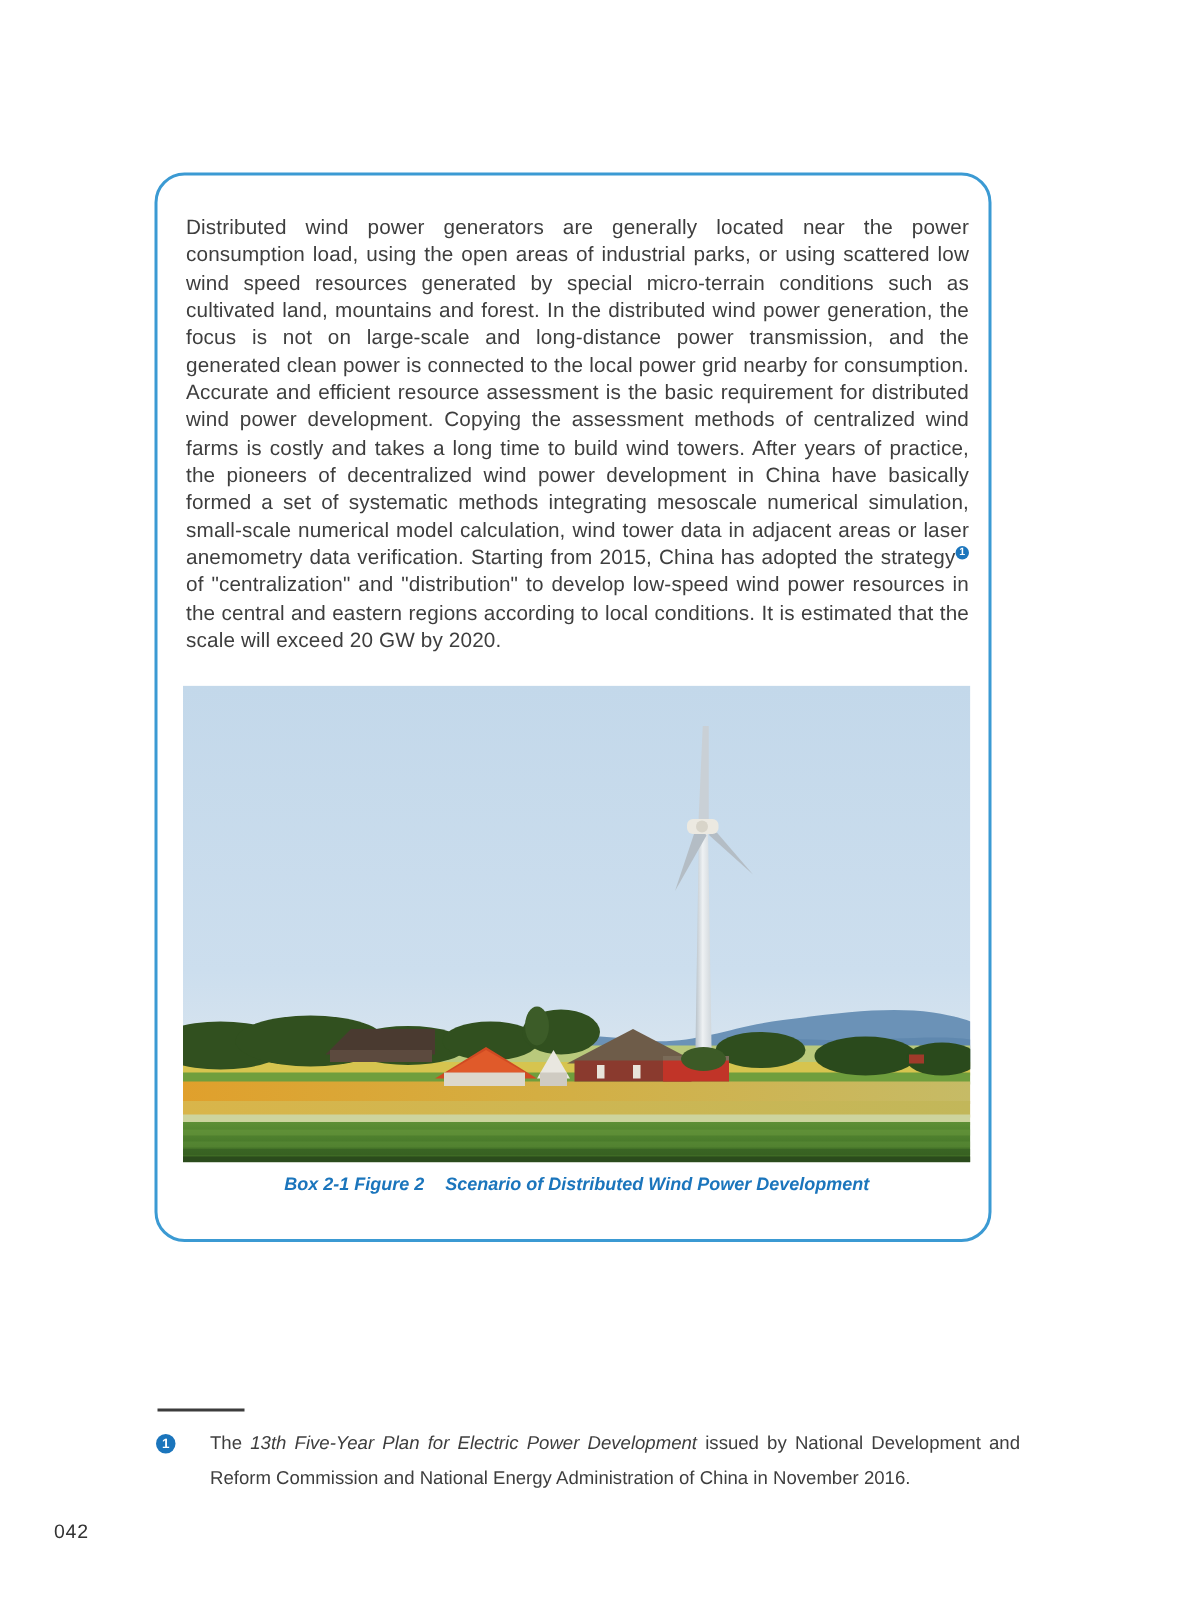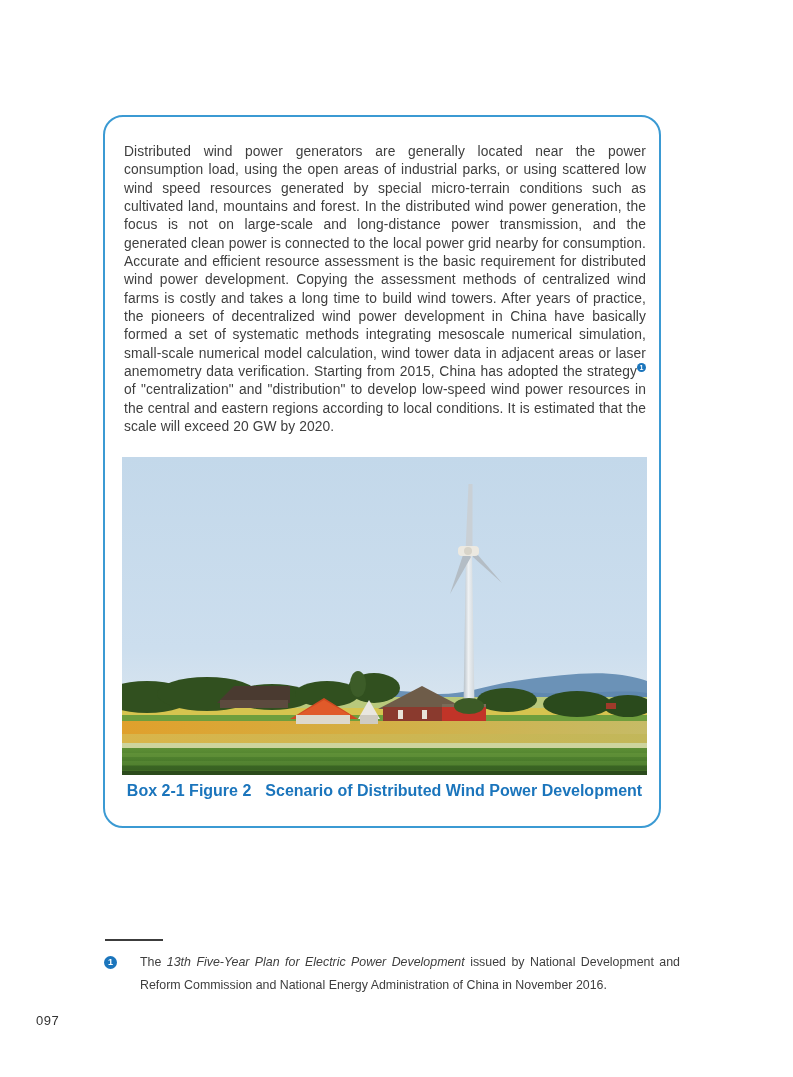--- a/index.html
+++ b/index.html
@@ -48,24 +48,25 @@
     left: 17px; top: 340px;
     width: 525px; height: 318px;
     overflow: hidden;
   }
   .figure-photo-wrap svg { display: block; }
   .figure-caption {
     position: absolute;
     left: 17px; top: 665px;
     width: 525px;
     text-align: center;
-    font-size: 16px;
+    font-size: 12px;
     font-weight: bold;
     color: #1b75bc;
     white-space: nowrap;
+    font-style: italic;
   }
   .figure-caption .cap-label { margin-right: 14px; }
 
   .footnote-rule {
     position: absolute;
     left: 105px; top: 939px;
     width: 58px; height: 2px;
     background: #3c3c3c;
   }
   .footnote {
@@ -204,15 +205,15 @@
     </div>
   </div>
 
   <div class="footnote-rule"></div>
 
   <div class="footnote">
     <span class="footnote-marker" style="background: rgb(27, 117, 188);">1</span>
     <p class="footnote-body"><span>The </span><span class="italic">13th Five-Year Plan for Electric Power Development</span><span> issued by National Development and Reform Commission and National Energy Administration of China in November 2016.</span></p>
   </div>
 
-  <div class="page-number">097</div>
+  <div class="page-number">042</div>
 
 </div>
 
 </body></html>

